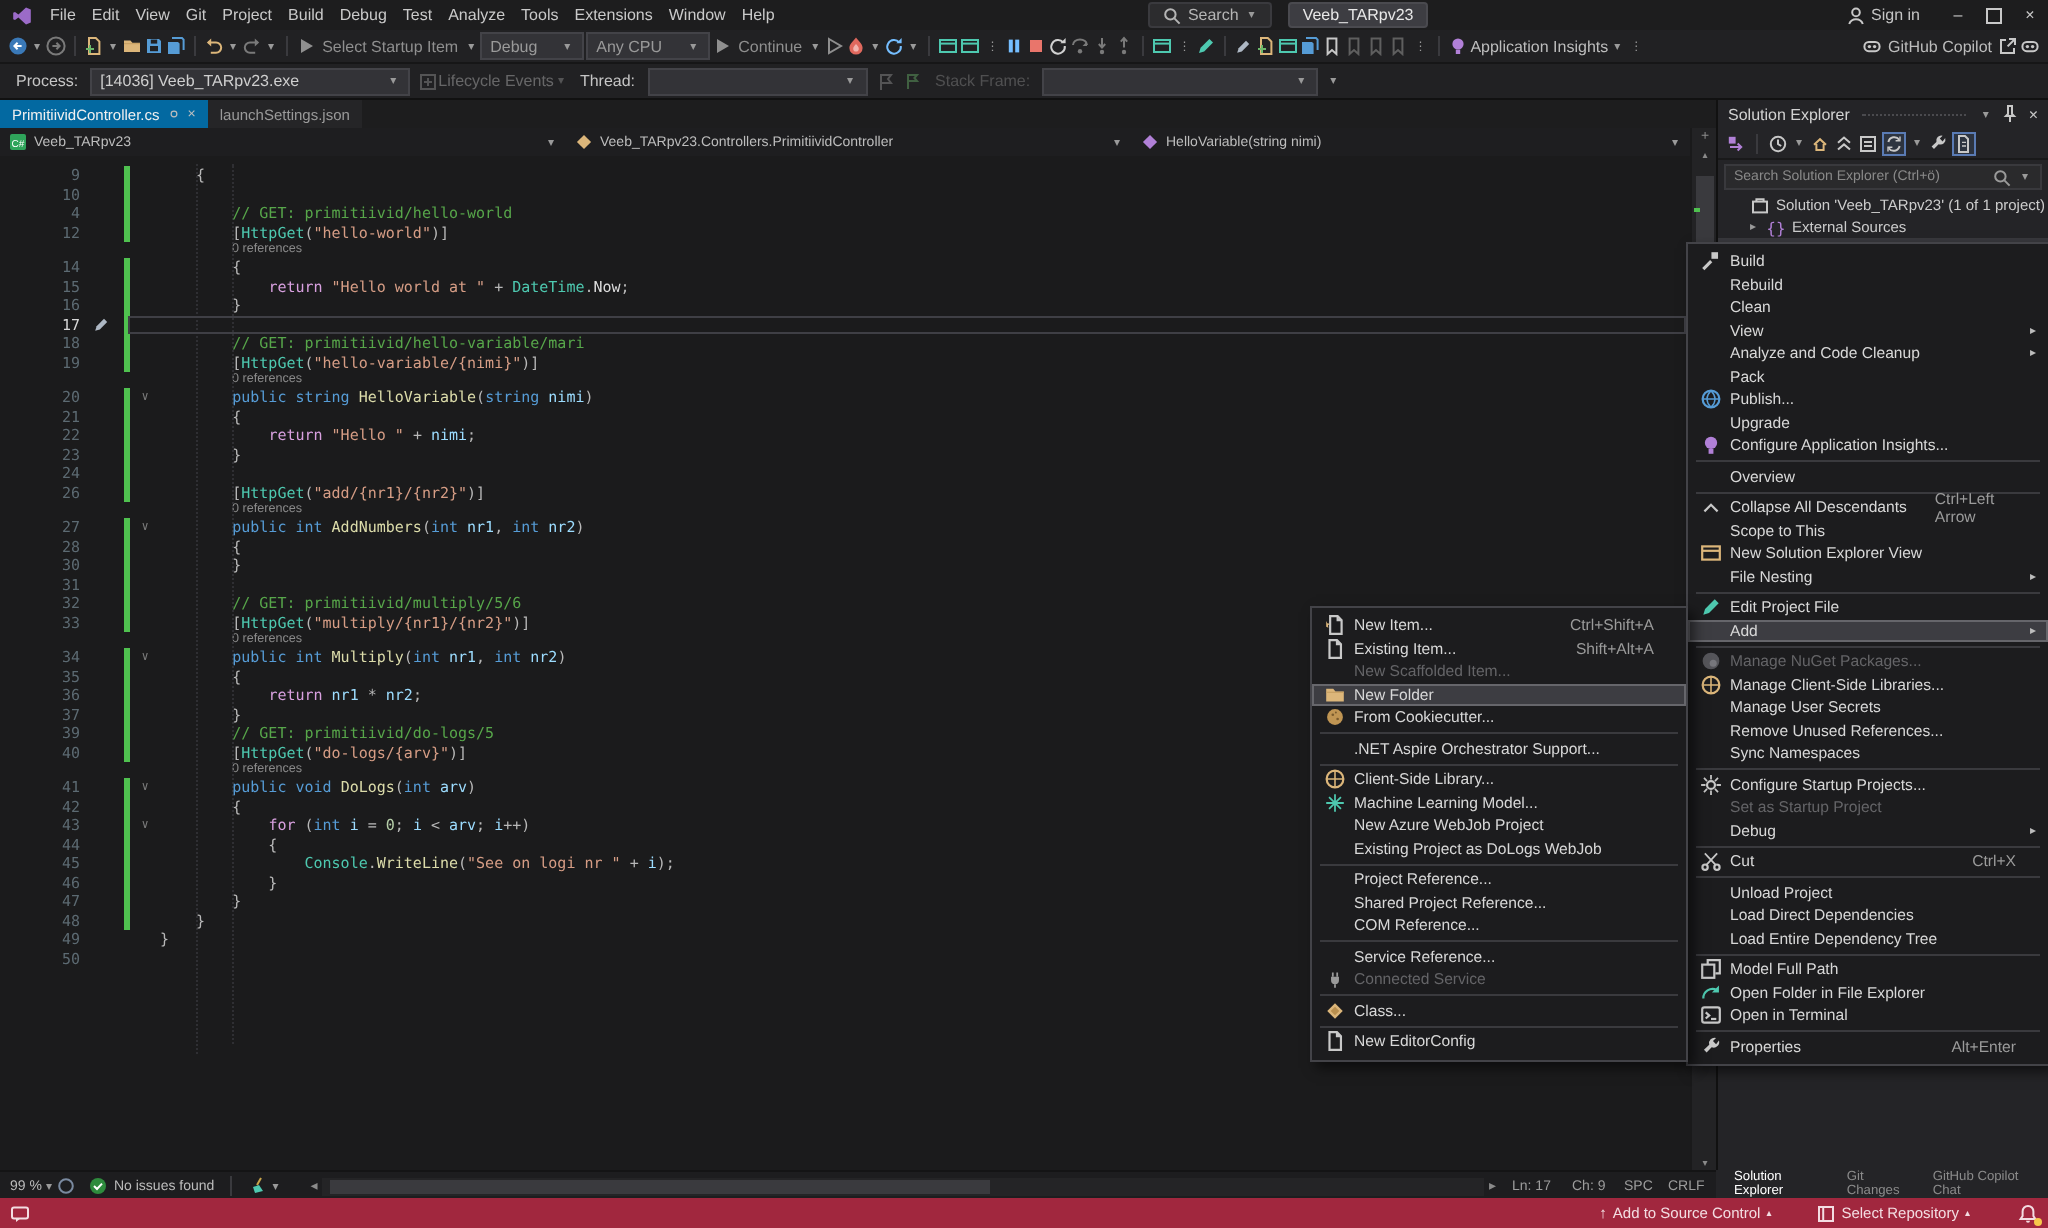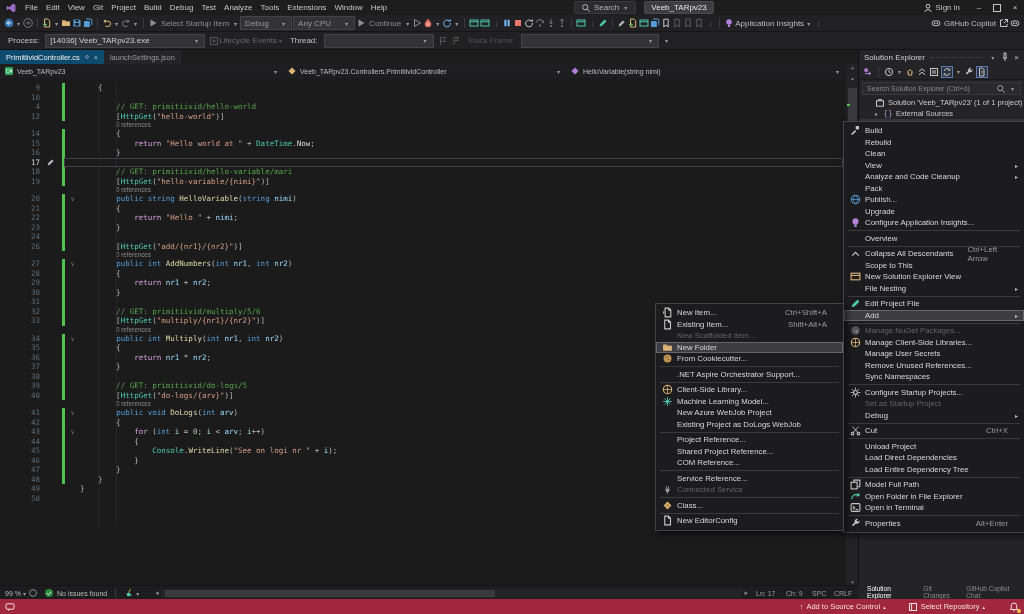--- a/index.html
+++ b/index.html
@@ -21,21 +21,21 @@
   #title-pill{background:#3d3d42;color:#e8e8e8;border:1px solid #4a4a4f;}
   .wbtn{width:18px;height:15px;display:flex;align-items:center;justify-content:center;color:#c8c8c8;}
   
   #toolbar2{left:0;top:15px;width:1024px;height:17px;background:#212123;border-bottom:1px solid #161617;display:flex;align-items:center;padding:0 4px;box-sizing:border-box;gap:1px;}
   #toolbar3{left:0;top:32px;width:1024px;height:18px;background:#212123;border-bottom:1px solid #111;display:flex;align-items:center;padding:0 6px;box-sizing:border-box;gap:4px;}
   .tb-box{background:#333337;border:1px solid #434348;color:#9a9a9a;height:12px;display:flex;align-items:center;padding:0 4px;gap:4px;}
   .tb-lbl{color:#8f8f8f;padding:0 2px;}
   
   #tabstrip{left:0;top:50px;width:858px;height:14px;background:#1d1d1e;display:flex;align-items:flex-end;}
   .dtab{height:14px;display:flex;align-items:center;padding:0 6px;gap:4px;font-size:7.5px;}
-  .dtab.active{background:#0c4a6e;color:#f0f0f0;justify-content:space-between;}
+  .dtab.active{background:#0369a1;color:#f0f0f0;justify-content:space-between;}
   .dtab.inactive{background:#252527;color:#9a9a9a;}
   .tab-x{font-size:7px;color:#c0c0c0;}
   
   #breadcrumb{left:0;top:64px;width:845px;height:14px;background:#1e1e20;border-bottom:1px solid #151516;display:flex;}
   .bc-seg{display:flex;align-items:center;gap:3px;padding:0 4px;font-size:7px;color:#bdbdbd;box-sizing:border-box;}
   .bc-seg .dd{margin-left:auto;}
   
   #editor{left:0;top:78px;width:845px;height:507px;background:#1b1b1c;overflow:hidden;}
   .cline{display:flex;height:9.5px;line-height:9.5px;position:relative;font-family:"DejaVu Sans Mono",monospace;font-size:7.5px;}
   .lnum{width:40px;text-align:right;color:#5c6a72;font-family:"DejaVu Sans Mono",monospace;font-size:7.5px;flex:0 0 auto;}
@@ -589,27 +589,20 @@
           <span class="lcode"><span class="tk-p">        </span><span class="tk-k">public</span><span class="tk-w"> </span><span class="tk-k">int</span><span class="tk-w"> </span><span class="tk-m">AddNumbers</span><span class="tk-p">(</span><span class="tk-k">int</span><span class="tk-w"> </span><span class="tk-v">nr1</span><span class="tk-p">,</span><span class="tk-w"> </span><span class="tk-k">int</span><span class="tk-w"> </span><span class="tk-v">nr2</span><span class="tk-p">)</span></span>
         </div>
         <div class="cline">
           <span class="lnum">28</span>
           <span class="lmark"></span>
           <span class="lgreen on"></span>
           <span class="lfold"></span>
           <span class="lcode"><span class="tk-p">        {</span></span>
         </div>
         <div class="cline">
-          <span class="lnum">29</span>
-          <span class="lmark"></span>
-          <span class="lgreen on"></span>
-          <span class="lfold"></span>
-          <span class="lcode"><span class="tk-p">            </span><span class="tk-r">return</span><span class="tk-w"> </span><span class="tk-v">nr1</span><span class="tk-w"> </span><span class="tk-p">+</span><span class="tk-w"> </span><span class="tk-v">nr2</span><span class="tk-p">;</span></span>
-        </div>
-        <div class="cline">
           <span class="lnum">30</span>
           <span class="lmark"></span>
           <span class="lgreen on"></span>
           <span class="lfold"></span>
           <span class="lcode"><span class="tk-p">        }</span></span>
         </div>
         <div class="cline">
           <span class="lnum">31</span>
           <span class="lmark"></span>
           <span class="lgreen on"></span>
@@ -651,27 +644,20 @@
           <span class="lgreen on"></span>
           <span class="lfold"></span>
           <span class="lcode"><span class="tk-p">            </span><span class="tk-r">return</span><span class="tk-w"> </span><span class="tk-v">nr1</span><span class="tk-w"> </span><span class="tk-p">*</span><span class="tk-w"> </span><span class="tk-v">nr2</span><span class="tk-p">;</span></span>
         </div>
         <div class="cline">
           <span class="lnum">37</span>
           <span class="lmark"></span>
           <span class="lgreen on"></span>
           <span class="lfold"></span>
           <span class="lcode"><span class="tk-p">        }</span></span>
-        </div>
-        <div class="cline">
-          <span class="lnum">38</span>
-          <span class="lmark"></span>
-          <span class="lgreen on"></span>
-          <span class="lfold"></span>
-          <span class="lcode"></span>
         </div>
         <div class="cline">
           <span class="lnum">39</span>
           <span class="lmark"></span>
           <span class="lgreen on"></span>
           <span class="lfold"></span>
           <span class="lcode"><span class="tk-c">        // GET: primitiivid/do-logs/5</span></span>
         </div>
         <div class="cline">
           <span class="lnum">40</span>

